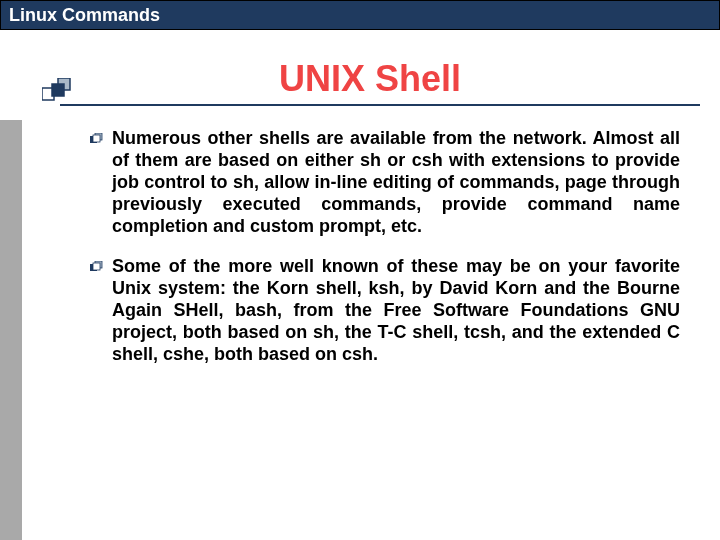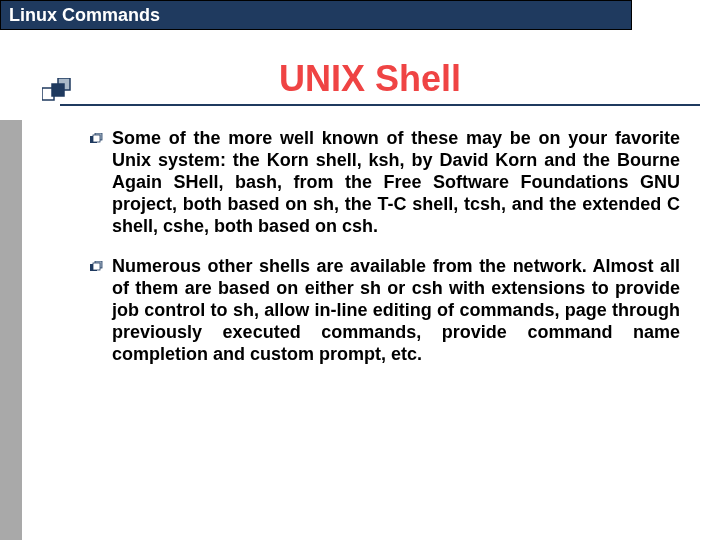--- a/index.html
+++ b/index.html
@@ -5,21 +5,21 @@
   * { margin: 0; padding: 0; box-sizing: border-box; }
   body {
     width: 720px;
     height: 540px;
     background: #ffffff;
     font-family: Arial, Helvetica, sans-serif;
     position: relative;
     overflow: hidden;
   }
   .header-bar {
-    width: 632px;
+    width: 720px;
     height: 30px;
     background: #1f3a5f;
     border: 1px solid #000;
     display: flex;
     align-items: center;
     padding-left: 8px;
   }
   .header-text {
     color: #ffffff;
     font-size: 18px;
@@ -105,25 +105,25 @@
 <div class="sidebar-strip"></div>
 
 <div class="content">
 
   <div class="bullet-item">
     <svg class="bullet-icon" viewBox="0 0 14 12">
       <rect x="0" y="3" width="7" height="7" fill="#1f3a5f"></rect>
       <rect x="5" y="0" width="7" height="7" fill="#a9b8c8" stroke="#1f3a5f" stroke-width="0.8"></rect>
       <rect x="3" y="2" width="7" height="7" fill="#ffffff" stroke="#1f3a5f" stroke-width="0.8"></rect>
     </svg>
-    <div class="bullet-text">Some of the more well known of these may be on your favorite Unix system: the Korn shell, ksh, by David Korn and the Bourne Again SHell, bash, from the Free Software Foundations GNU project, both based on sh, the T-C shell, tcsh, and the extended C shell, cshe, both based on csh.</div>
+    <div class="bullet-text">Numerous other shells are available from the network. Almost all of them are based on either sh or csh with extensions to provide job control to sh, allow in-line editing of commands, page through previously executed commands, provide command name completion and custom prompt, etc.</div>
   </div>
 
   <div class="bullet-item">
     <svg class="bullet-icon" viewBox="0 0 14 12">
       <rect x="0" y="3" width="7" height="7" fill="#1f3a5f"></rect>
       <rect x="5" y="0" width="7" height="7" fill="#a9b8c8" stroke="#1f3a5f" stroke-width="0.8"></rect>
       <rect x="3" y="2" width="7" height="7" fill="#ffffff" stroke="#1f3a5f" stroke-width="0.8"></rect>
     </svg>
-    <div class="bullet-text">Numerous other shells are available from the network. Almost all of them are based on either sh or csh with extensions to provide job control to sh, allow in-line editing of commands, page through previously executed commands, provide command name completion and custom prompt, etc.</div>
+    <div class="bullet-text">Some of the more well known of these may be on your favorite Unix system: the Korn shell, ksh, by David Korn and the Bourne Again SHell, bash, from the Free Software Foundations GNU project, both based on sh, the T-C shell, tcsh, and the extended C shell, cshe, both based on csh.</div>
   </div>
 
 </div>
 
 </body></html>

